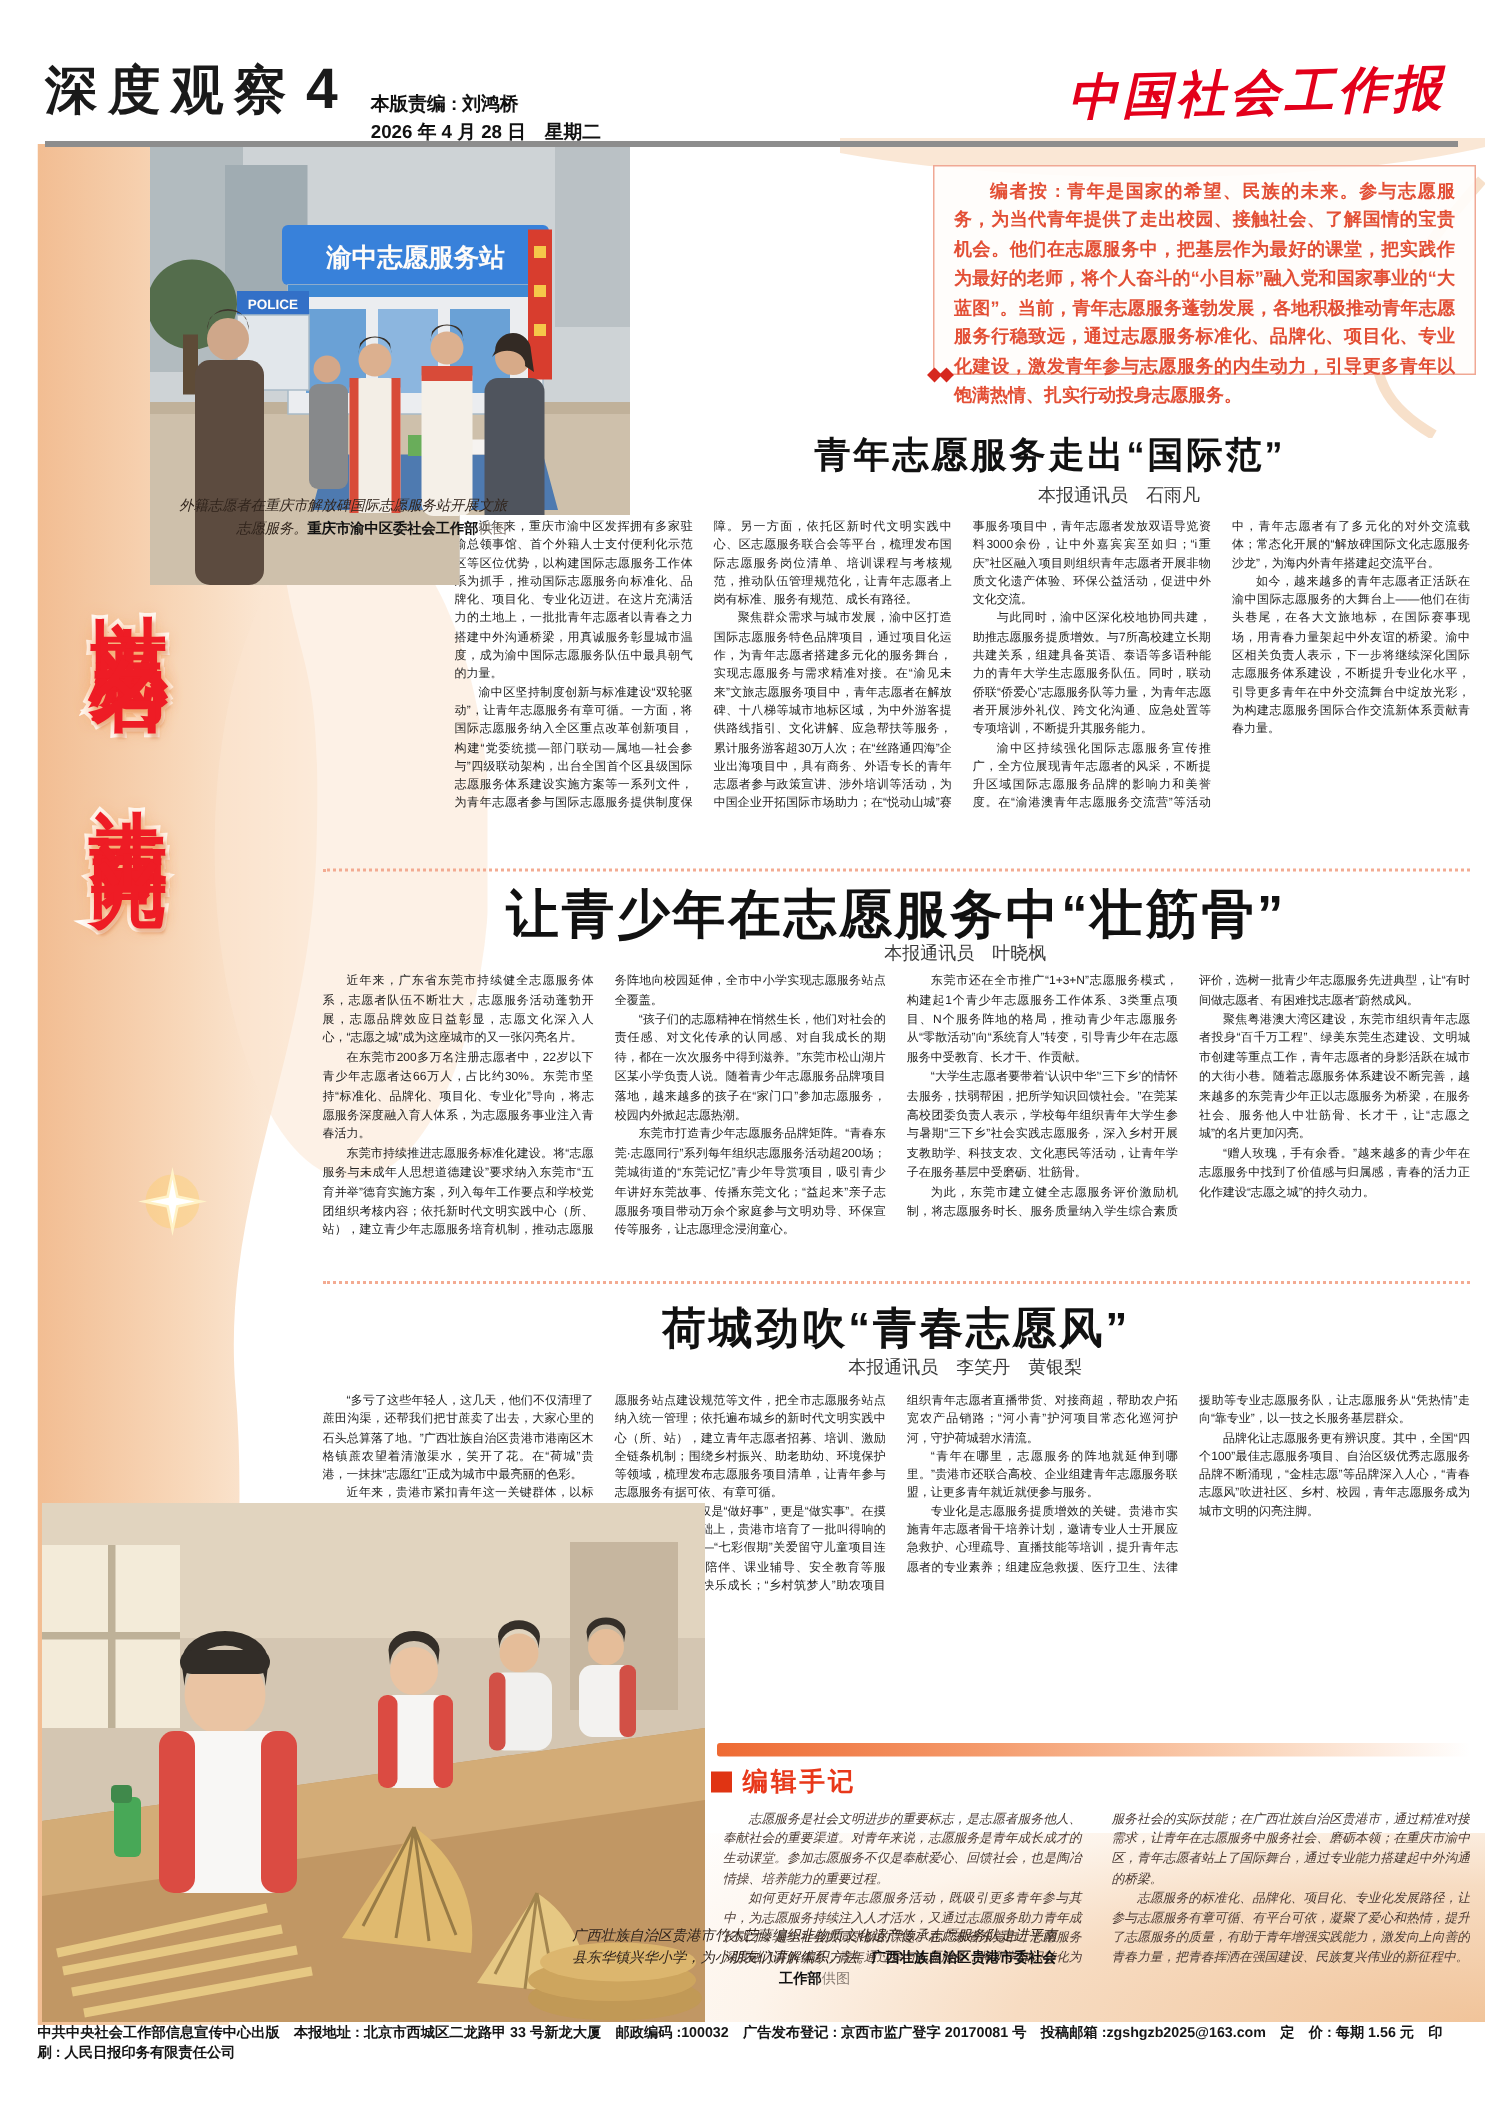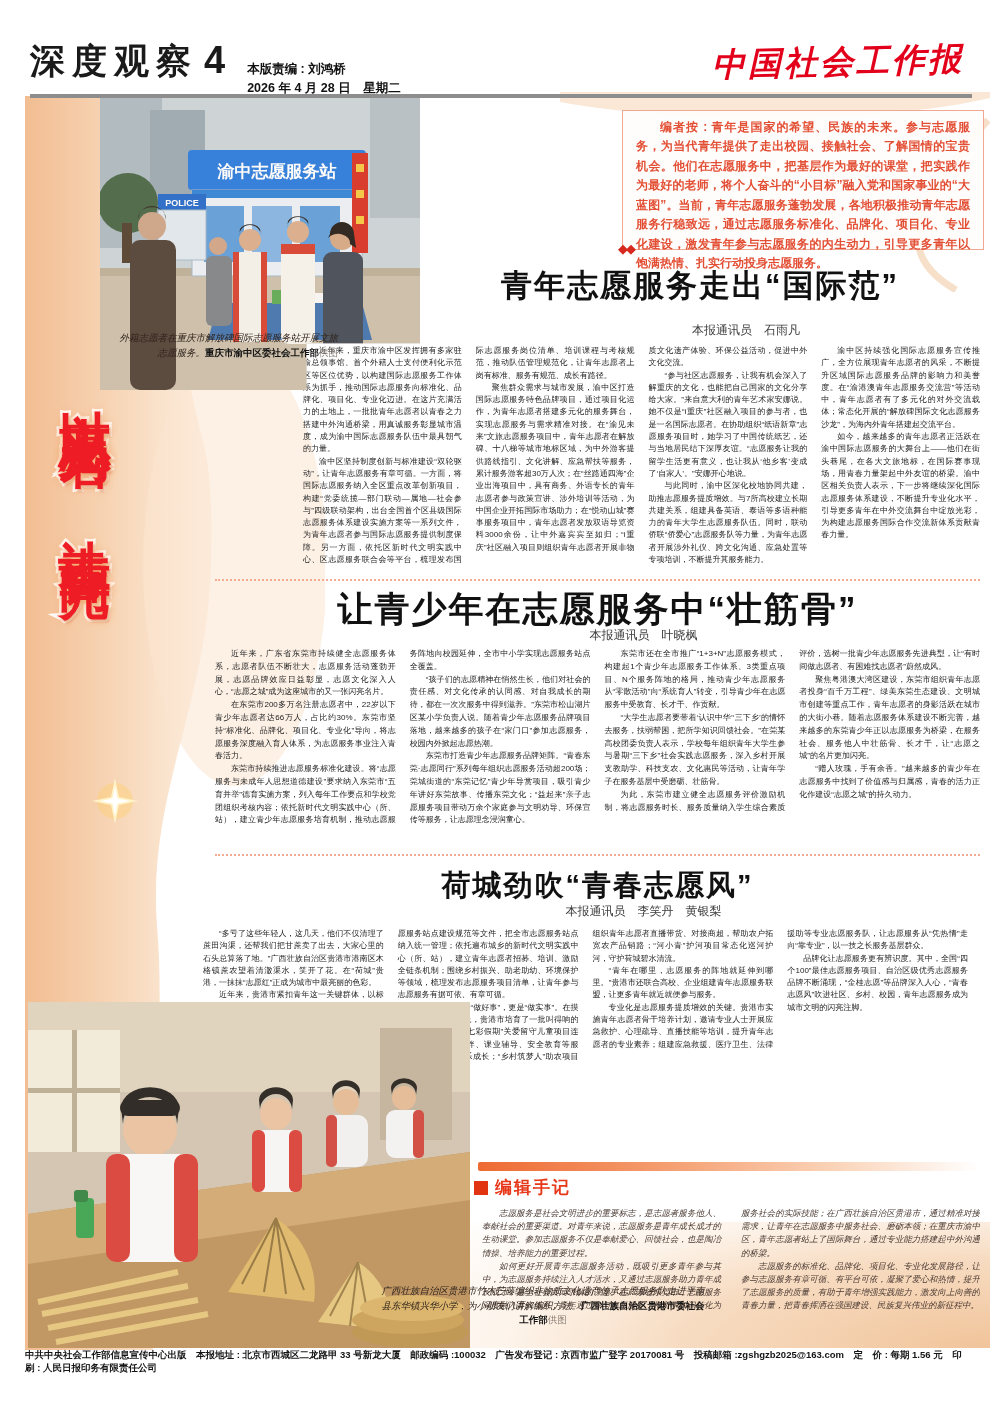--- a/index.html
+++ b/index.html
@@ -48,33 +48,33 @@
                border:1px solid #f0a894;background:rgba(255,253,251,.92);
                padding:7px 13px;box-sizing:border-box;}
   .editor-note p{margin:0;font-size:12px;font-weight:700;color:#e34f35;line-height:1.62;
                  text-align:justify;text-indent:2em;}
   .note-diamonds{position:absolute;left:618px;top:241px;z-index:3;color:#d6281e;
                  font-size:13px;letter-spacing:-2px;}
 
   
   .art-title{position:absolute;z-index:2;text-align:center;font-weight:900;color:#111;
              letter-spacing:2px;font-family:"Liberation Sans",sans-serif;}
-  .t1{left:420px;top:265px;width:560px;font-size:31px;}
+  .t1{left:420px;top:287px;width:560px;font-size:24px;}
   .t2{left:215px;top:586px;width:765px;font-size:35px;}
   .t3{left:215px;top:866px;width:765px;font-size:29px;}
   .byline{position:absolute;z-index:2;text-align:center;font-size:12px;color:#3c3c3c;margin-left:46px;}
   .b1{left:420px;top:322px;width:560px;}
   .b2{left:215px;top:627px;width:765px;}
   .b3{left:215px;top:903px;width:765px;}
   .art-body{position:absolute;z-index:1;column-gap:14px;font-size:8px;line-height:12.3px;
             text-align:justify;color:#232323;overflow:hidden;}
   .art-body p{margin:0;text-indent:2em;}
   .body1{left:303px;top:345px;width:677px;height:225px;column-count:4;}
   .body2{left:215px;top:648px;width:765px;height:190px;column-count:4;line-height:12.8px;}
-  .body3{left:203px;top:928px;width:765px;height:228px;column-count:4;}
+  .body3{left:215px;top:928px;width:765px;height:228px;column-count:4;}
   .sep{position:absolute;left:215px;width:765px;border-top:2px dotted #f3ab92;z-index:1;}
   .sep1{top:579px;}
   .sep2{top:854px;}
 
   
   .memo-bar{position:absolute;left:478px;top:1162px;width:502px;height:9px;z-index:1;border-radius:2px;
             background:linear-gradient(90deg,#ee6a33,#f49a6b 35%,#fad2b6 70%,rgba(250,214,190,0));}
   .memo-titlerow{position:absolute;left:474px;top:1176px;z-index:2;display:flex;align-items:center;}
   .memo-square{width:14px;height:14px;background:#e03413;margin-right:7px;}
   .memo-title{font-size:17px;font-weight:900;color:#e8381a;letter-spacing:2px;}
@@ -201,21 +201,20 @@
     <path d="M23,0 L27,19 L46,23 L27,27 L23,46 L19,27 L0,23 L19,19 Z" fill="#fff3c8"></path>
     <path d="M23,8 L25.5,20.5 L38,23 L25.5,25.5 L23,38 L20.5,25.5 L8,23 L20.5,20.5 Z" fill="#ffffff"></path>
   </svg>
 
   <div class="art-title t1">青年志愿服务走出“国际范”</div>
   <div class="byline b1">本报通讯员　石雨凡</div>
   <div class="art-body body1">
       <p>近年来，重庆市渝中区发挥拥有多家驻渝总领事馆、首个外籍人士支付便利化示范区等区位优势，以构建国际志愿服务工作体系为抓手，推动国际志愿服务向标准化、品牌化、项目化、专业化迈进。在这片充满活力的土地上，一批批青年志愿者以青春之力搭建中外沟通桥梁，用真诚服务彰显城市温度，成为渝中国际志愿服务队伍中最具朝气的力量。</p>
       <p>渝中区坚持制度创新与标准建设“双轮驱动”，让青年志愿服务有章可循。一方面，将国际志愿服务纳入全区重点改革创新项目，构建“党委统揽—部门联动—属地—社会参与”四级联动架构，出台全国首个区县级国际志愿服务体系建设实施方案等一系列文件，为青年志愿者参与国际志愿服务提供制度保障。另一方面，依托区新时代文明实践中心、区志愿服务联合会等平台，梳理发布国际志愿服务岗位清单、培训课程与考核规范，推动队伍管理规范化，让青年志愿者上岗有标准、服务有规范、成长有路径。</p>
       <p>聚焦群众需求与城市发展，渝中区打造国际志愿服务特色品牌项目，通过项目化运作，为青年志愿者搭建多元化的服务舞台，实现志愿服务与需求精准对接。在“渝见未来”文旅志愿服务项目中，青年志愿者在解放碑、十八梯等城市地标区域，为中外游客提供路线指引、文化讲解、应急帮扶等服务，累计服务游客超30万人次；在“丝路通四海”企业出海项目中，具有商务、外语专长的青年志愿者参与政策宣讲、涉外培训等活动，为中国企业开拓国际市场助力；在“悦动山城”赛事服务项目中，青年志愿者发放双语导览资料3000余份，让中外嘉宾宾至如归；“i重庆”社区融入项目则组织青年志愿者开展非物质文化遗产体验、环保公益活动，促进中外文化交流。</p>
-      <p>“参与社区志愿服务，让我有机会深入了解重庆的文化，也能把自己国家的文化分享给大家。”来自意大利的青年艺术家安娜说。她不仅是“i重庆”社区融入项目的参与者，也是一名国际志愿者。在协助组织“纸语新章”志愿服务项目时，她学习了中国传统纸艺，还与当地居民结下深厚友谊。“志愿服务让我的留学生活更有意义，也让我从‘他乡客’变成了‘自家人’。”安娜开心地说。</p>
       <p>与此同时，渝中区深化校地协同共建，助推志愿服务提质增效。与7所高校建立长期共建关系，组建具备英语、泰语等多语种能力的青年大学生志愿服务队伍。同时，联动侨联“侨爱心”志愿服务队等力量，为青年志愿者开展涉外礼仪、跨文化沟通、应急处置等专项培训，不断提升其服务能力。</p>
       <p>渝中区持续强化国际志愿服务宣传推广，全方位展现青年志愿者的风采，不断提升区域国际志愿服务品牌的影响力和美誉度。在“渝港澳青年志愿服务交流营”等活动中，青年志愿者有了多元化的对外交流载体；常态化开展的“解放碑国际文化志愿服务沙龙”，为海内外青年搭建起交流平台。</p>
       <p>如今，越来越多的青年志愿者正活跃在渝中国际志愿服务的大舞台上——他们在街头巷尾，在各大文旅地标，在国际赛事现场，用青春力量架起中外友谊的桥梁。渝中区相关负责人表示，下一步将继续深化国际志愿服务体系建设，不断提升专业化水平，引导更多青年在中外交流舞台中绽放光彩，为构建志愿服务国际合作交流新体系贡献青春力量。</p>
     </div>
 
   <div class="sep sep1"></div>
 
   <div class="art-title t2">让青少年在志愿服务中“壮筋骨”</div>
   <div class="byline b2">本报通讯员　叶晓枫</div>
   <div class="art-body body2">

